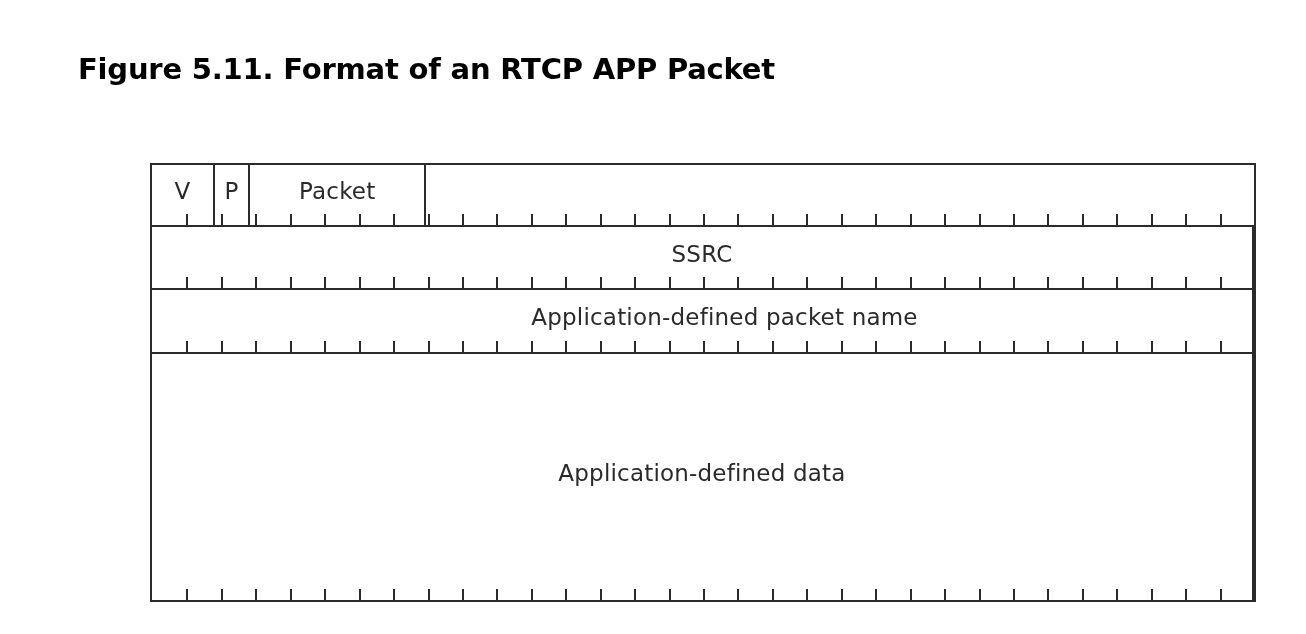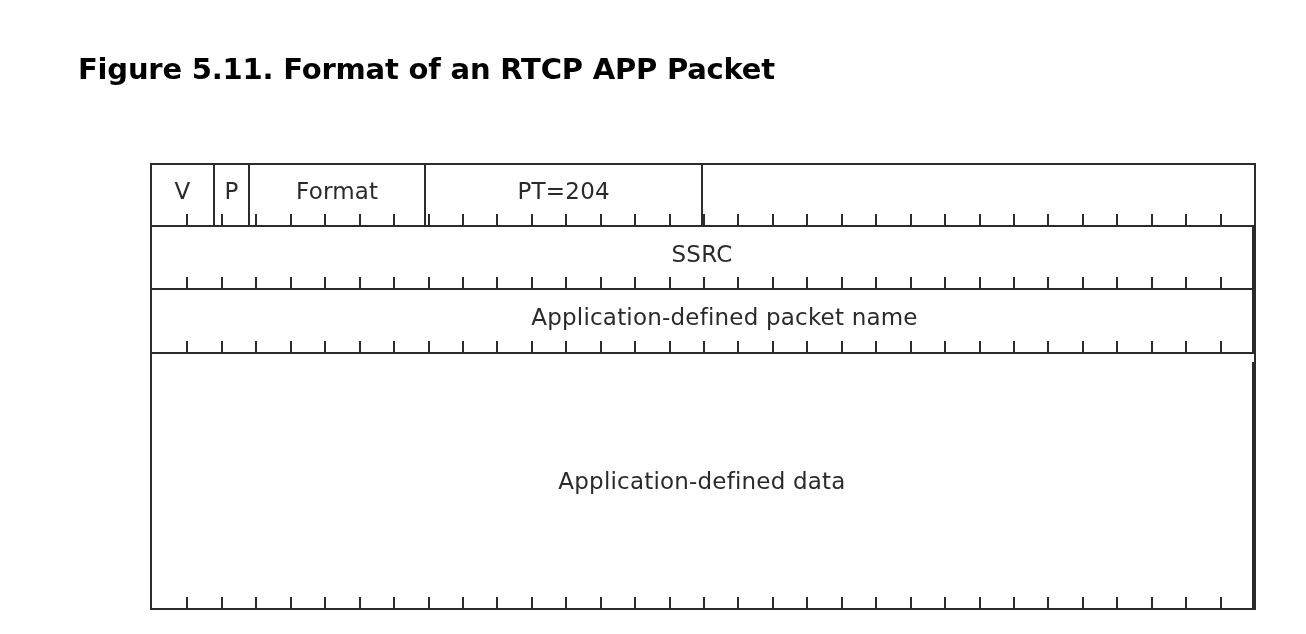--- a/index.html
+++ b/index.html
@@ -53,21 +53,21 @@
     display: flex;
   }
   .packet-row:last-child {
     border-bottom: none;
   }
 
   
   .row-h-header { height: 62px; }
   .row-h-ssrc   { height: 63px; justify-content: center; }
   .row-h-name   { height: 64px; padding-left: 45px; }
-  .row-h-data   { height: 246px; margin-top: 8px; }
+  .row-h-data   { height: 246px; }
 
   .packet-field {
     position: relative;
     box-sizing: border-box;
     border-right: 2px solid #2b2b2b;
     display: flex;
     align-items: center;
     justify-content: center;
     overflow: hidden;
   }
@@ -114,24 +114,21 @@
   <div class="packet-diagram">
 
     <div class="packet-row row-h-header">
       <div class="packet-field" style="width:5.7%">
         <span class="field-label">V</span>
       </div>
       <div class="packet-field" style="width:3.2%">
         <span class="field-label">P</span>
       </div>
       <div class="packet-field" style="width:16.0%">
-        <span class="field-label">Format</span>
-      </div>
-      <div class="packet-field" style="width:25.1%">
-        <span class="field-label">PT=204</span>
+        <span class="field-label">Packet</span>
       </div>
       <div class="tick-strip">
           <span class="tick" style="left: 3.125%;"></span>
           <span class="tick" style="left: 6.25%;"></span>
           <span class="tick" style="left: 9.375%;"></span>
           <span class="tick" style="left: 12.5%;"></span>
           <span class="tick" style="left: 15.625%;"></span>
           <span class="tick" style="left: 18.75%;"></span>
           <span class="tick" style="left: 21.875%;"></span>
           <span class="tick" style="left: 25%;"></span>

